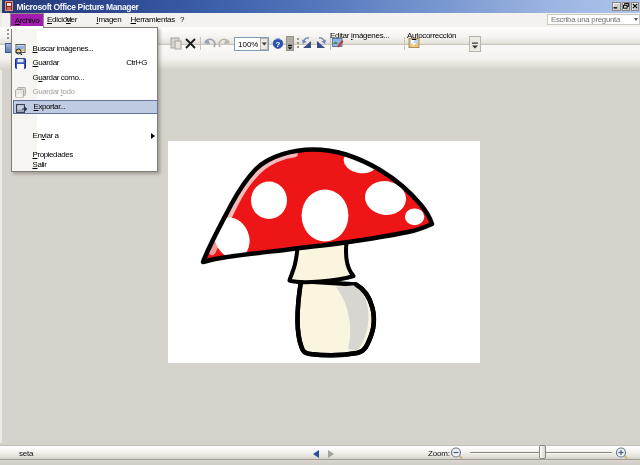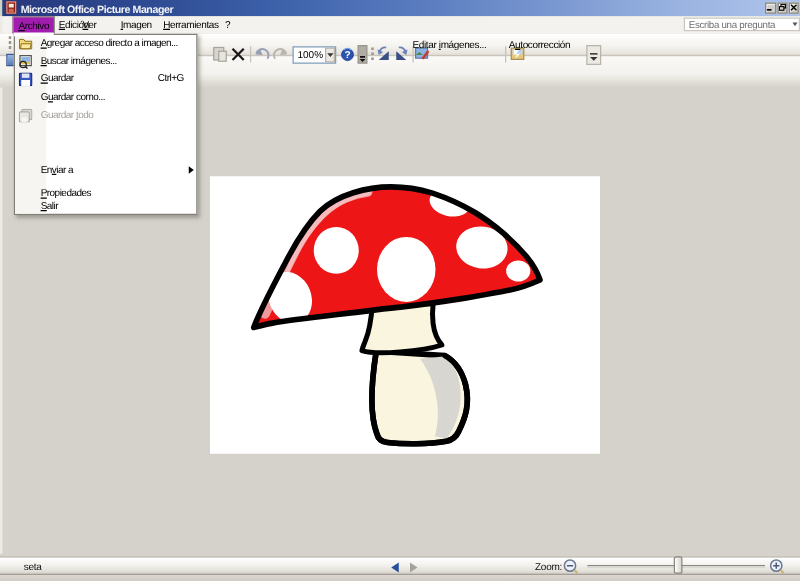--- a/index.html
+++ b/index.html
@@ -216,27 +216,20 @@
   <line x1="621" y1="10" x2="621" y2="15" stroke="#4a5a78" stroke-width="1.2"></line>
   <line x1="624.5" y1="16" x2="627" y2="18.5" stroke="#c8b87a" stroke-width="1.8"></line>
 </svg>
 </div>
 <div id="darkline" class="abs"></div>
 <div id="bottomstrip" class="abs"></div>
 
 <div id="tabpatch" class="abs" style="left:11px;top:26px;width:32px;height:3px;background:#fff;z-index:5;"></div>
 <div id="menu" class="abs">
   <div id="menugutter"></div>
-  <div class="mrow" style="top:-0.5px;">
-      <span class="txt"><u>A</u>gregar acceso directo a imagen...</span>
-    <svg class="micon" viewBox="0 0 11 11">
-        <path d="M0.5 2.5 L4 2.5 L5 4 L10.5 4 L10.5 10 L0.5 10 Z" fill="#f5d97a" stroke="#8a6d1a" stroke-width="0.8"></path>
-        <path d="M2 6 L10 6 L9 10 L1.5 10 Z" fill="#fbe9a0" stroke="#8a6d1a" stroke-width="0.8"></path>
-      </svg>
-  </div>
   <div class="mrow" style="top:13.95px;">
       <span class="txt"><u>B</u>uscar imágenes...</span>
     <svg class="micon" viewBox="0 0 11 11">
         <rect x="1" y="0.5" width="9" height="8" fill="#fff" stroke="#555"></rect>
         <rect x="2" y="1.5" width="7" height="4" fill="#8db4e2"></rect>
         <rect x="2" y="5.5" width="7" height="2" fill="#e0c060"></rect>
         <circle cx="3.5" cy="7.5" r="2.5" fill="none" stroke="#222" stroke-width="1"></circle>
         <line x1="5.5" y1="9.5" x2="7" y2="11" stroke="#222" stroke-width="1.2"></line>
       </svg>
   </div>
@@ -253,20 +246,28 @@
       <span class="txt">G<u>u</u>ardar como...</span>
     </div>
   <div class="mrow dis" style="top:57.3px;">
       <span class="txt">Guardar <u>t</u>odo</span>
     <svg class="micon" viewBox="0 0 11 11">
         <rect x="2.5" y="0.5" width="8" height="8" rx="1" fill="#dcdad4" stroke="#b0aca4"></rect>
         <rect x="0.5" y="2.5" width="8" height="8" rx="1" fill="#e8e6e0" stroke="#b0aca4"></rect>
         <rect x="2" y="7" width="5" height="3.5" fill="#f6f5f2"></rect>
       </svg>
   </div>
+  <div class="mrow" id="rowsel" style="top:71.75px;">
+      <span class="txt"><u>E</u>xportar...</span>
+    <svg class="micon" viewBox="0 0 11 11">
+        <rect x="0.5" y="1.5" width="8" height="8" fill="#9aa4b8" stroke="#3a4458"></rect>
+        <rect x="1.5" y="2.5" width="6" height="4" fill="#c8d0dc"></rect>
+        <path d="M6 6 L10.5 6 M8.5 4 L10.5 6 L8.5 8" stroke="#2a3448" stroke-width="1.1" fill="none"></path>
+      </svg>
+  </div>
   <div class="mrow" style="top:100.65px;padding-left:16px;">
       <span class="txt">En<u>v</u>iar a</span>
       <span id="subarrow"></span>
     </div>
   <div class="mrow" style="top:120px;padding-left:23px;">
       <span class="txt"><u>P</u>ropiedades</span>
     </div>
   <div class="mrow" style="top:129.55px;">
       <span class="txt"><u>S</u>alir</span>
     </div>

